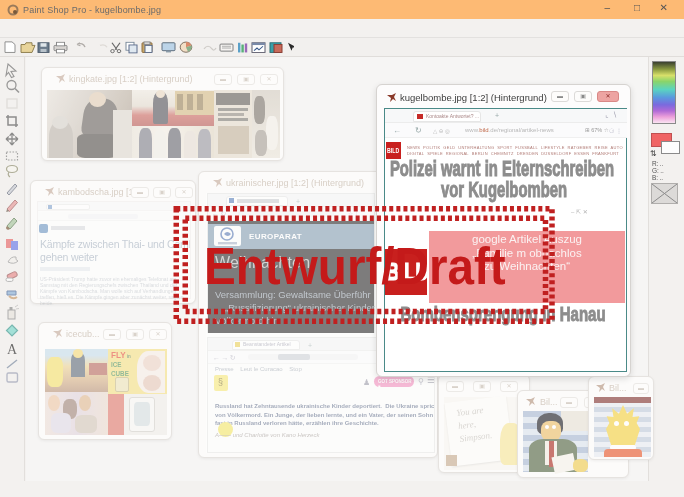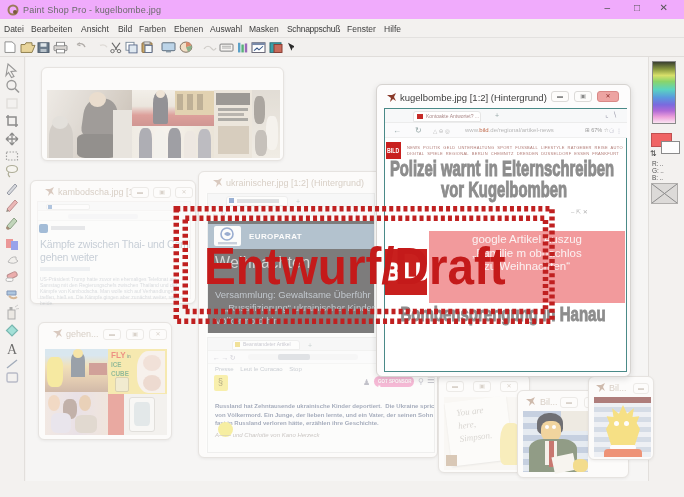--- a/index.html
+++ b/index.html
@@ -1,21 +1,21 @@
 <!DOCTYPE html>
 <html><head>
 <meta charset="utf-8">
 <style>
 * { margin:0; padding:0; box-sizing:border-box; }
 html,body { width:684px; height:497px; overflow:hidden; font-family:"Liberation Sans", sans-serif; background:#f3f1ef; }
 #app { position:relative; width:684px; height:497px; }
 .abs { position:absolute; }
 
 
-#titlebar { position:absolute; left:0; top:0; width:684px; height:19px; background:#f0abfc; color:#6b6b6b; font-size:9px; }
+#titlebar { position:absolute; left:0; top:0; width:684px; height:19px; background:#fdba74; color:#6b6b6b; font-size:9px; }
 #titletxt { position:absolute; left:23px; top:5px; letter-spacing:0.2px; }
 #wbtns { position:absolute; right:0; top:0; height:19px; color:#555; }
 #wbtns span { position:absolute; top:2px; font-size:10px; }
 #menubar { position:absolute; left:0; top:19px; width:684px; height:17px; background:#f3f1ef; color:#3d3d3d; font-size:8.5px; }
 #menubar span { position:absolute; top:5px; }
 #toolbar { position:absolute; left:0; top:37px; width:684px; height:20px; background:#f2f0ee; border-top:1px solid #e3e1df; border-bottom:1px solid #e0ddda; }
 #statusbar { position:absolute; left:0; top:481px; width:684px; height:16px; background:#f0eeec; border-top:1px solid #dddbd8; color:#4c4c4c; font-size:8.5px; }
 
 
 #toolpal { position:absolute; left:0; top:57px; width:25px; height:424px; background:#f3f1ef; border-right:1px solid #e2dfdc; }
@@ -41,33 +41,20 @@
         <circle cx="8" cy="8" r="2" fill="#7a5a3a"></circle>
       </svg>
     <span id="titletxt">Paint Shop Pro - kugelbombe.jpg</span>
     <div id="wbtns">
       <span style="right:74px">–</span>
       <span style="right:44px">□</span>
       <span style="right:16px">✕</span>
     </div>
   </div>
 
-  <div id="menubar">
-    <span style="left:4px">Datei</span>
-    <span style="left:31px">Bearbeiten</span>
-    <span style="left:81px">Ansicht</span>
-    <span style="left:118px">Bild</span>
-    <span style="left:139px">Farben</span>
-    <span style="left:174px">Ebenen</span>
-    <span style="left:210px">Auswahl</span>
-    <span style="left:249px">Masken</span>
-    <span style="left:287px;letter-spacing:-0.3px">Schnappschuß</span>
-    <span style="left:347px">Fenster</span>
-    <span style="left:384px">Hilfe</span>
-  </div>
 
   <div id="toolbar">
     <svg class="abs" style="left:4px;top:3px;transform:scaleY(0.88);transform-origin:0 0" width="290" height="15" viewBox="0 0 290 15">
 
       <path d="M1 1h7l3 3v9H1z" fill="#fff" stroke="#8a8a8a"></path>
 
       <path d="M17 4h4l1-2h6v3h3l-3 8H17z" fill="#e8d49a" stroke="#8a7a4a"></path>
 
       <rect x="34" y="2" width="11" height="11" fill="#6a7a8a" stroke="#4a5a6a"></rect>
         <rect x="36.5" y="2.5" width="6" height="4" fill="#dfe6ea"></rect>
@@ -180,20 +167,29 @@
     <div class="abs" style="left:2px;top:126px;width:27px;height:21px;background:#dcdad8;border:1px solid #b0aeac">
       <svg width="25" height="19">
           <path d="M0 0 L25 19 M25 0 L0 19" stroke="#8a8a8a" stroke-width="1"></path>
         </svg>
     </div>
   </div>
 
   <div id="canvas">
 
     <div class="win" style="left:15px;top:10px;width:243px;height:94px">
+      <div class="wt">
+        <svg class="ic" width="11" height="11" viewBox="0 0 11 11" opacity="0.3">
+            <path d="M1 3 l4 3 -1 4 3-3 3 2 -2-4 2-4 -4 2z" fill="#8a5a3a"></path>
+          </svg>
+        <span class="nm">kingkate.jpg [1:2] (Hintergrund)</span>
+        <span class="wbtn" style="right:51px">▬</span>
+        <span class="wbtn" style="right:28px">▣</span>
+        <span class="wbtn" style="right:5px">✕</span>
+      </div>
       <div class="fade" style="left:5px;top:22px;width:233px;height:68px;opacity:0.55">
 
         <div class="abs" style="left:0;top:0;width:85px;height:68px;background:linear-gradient(115deg,#e3ddd4 0%,#c9c0b5 40%,#b5a898 70%,#97897b 100%)"></div>
         <div class="abs" style="left:2px;top:30px;width:24px;height:38px;background:#b3aba1;border-radius:45% 45% 0 0"></div>
         <div class="abs" style="left:5px;top:26px;width:16px;height:13px;background:#cfcac3;border-radius:50%"></div>
         <div class="abs" style="left:36px;top:8px;width:34px;height:40px;background:#55504b;border-radius:45% 40% 20% 20%;transform:rotate(8deg)"></div>
         <div class="abs" style="left:42px;top:2px;width:17px;height:15px;background:#dcc6ab;border-radius:50%"></div>
         <div class="abs" style="left:30px;top:44px;width:40px;height:24px;background:#3f3a35;border-radius:20%"></div>
         <div class="abs" style="left:66px;top:20px;width:19px;height:48px;background:#d8d2c8"></div>
 
@@ -248,21 +244,21 @@
         <div class="abs" style="left:2px;top:65px;width:50px;height:4px;background:#dde2e8"></div>
         <div class="abs" style="left:2px;top:74px;font-size:5px;color:#aab2ba;line-height:6px;width:150px">US-Präsident Trump hatte zuvor ein ehemaliges Telefonat am Samstag mit den Regierungschefs zwischen Thailand und der Kämpfe von Kambodscha. Man wolle sich auf Verhandlungen treffen, hieß es. Die Kämpfe gingen aber zunächst weiter, sagten beide.</div>
       </div>
     </div>
 
     <div class="win" style="left:12px;top:265px;width:134px;height:118px">
       <div class="wt">
         <svg class="ic" width="11" height="11" viewBox="0 0 11 11" opacity="0.3">
             <path d="M1 3 l4 3 -1 4 3-3 3 2 -2-4 2-4 -4 2z" fill="#8a5a3a"></path>
           </svg>
-        <span class="nm">gehen...</span>
+        <span class="nm">icecub...</span>
         <span class="wbtn" style="right:50px">▬</span>
         <span class="wbtn" style="right:27px">▣</span>
         <span class="wbtn" style="right:4px">✕</span>
       </div>
       <div class="fade" style="left:6px;top:26px;width:122px;height:86px;opacity:0.5">
         <div class="abs" style="left:0;top:0;width:63px;height:43px;background:linear-gradient(#b8d4e6 15%,#e8c87a 40%,#c89a6a 75%,#a87a5a)"></div>
         <div class="abs" style="left:2px;top:8px;width:16px;height:30px;background:#f2d84a;border-radius:30%"></div>
         <div class="abs" style="left:26px;top:4px;width:14px;height:24px;background:#3a4a5a;border-radius:30% 30% 0 0"></div>
         <div class="abs" style="left:28px;top:0px;width:10px;height:9px;background:#f2d05a;border-radius:50%"></div>
         <div class="abs" style="left:44px;top:14px;width:18px;height:12px;background:#a84a3a"></div>

